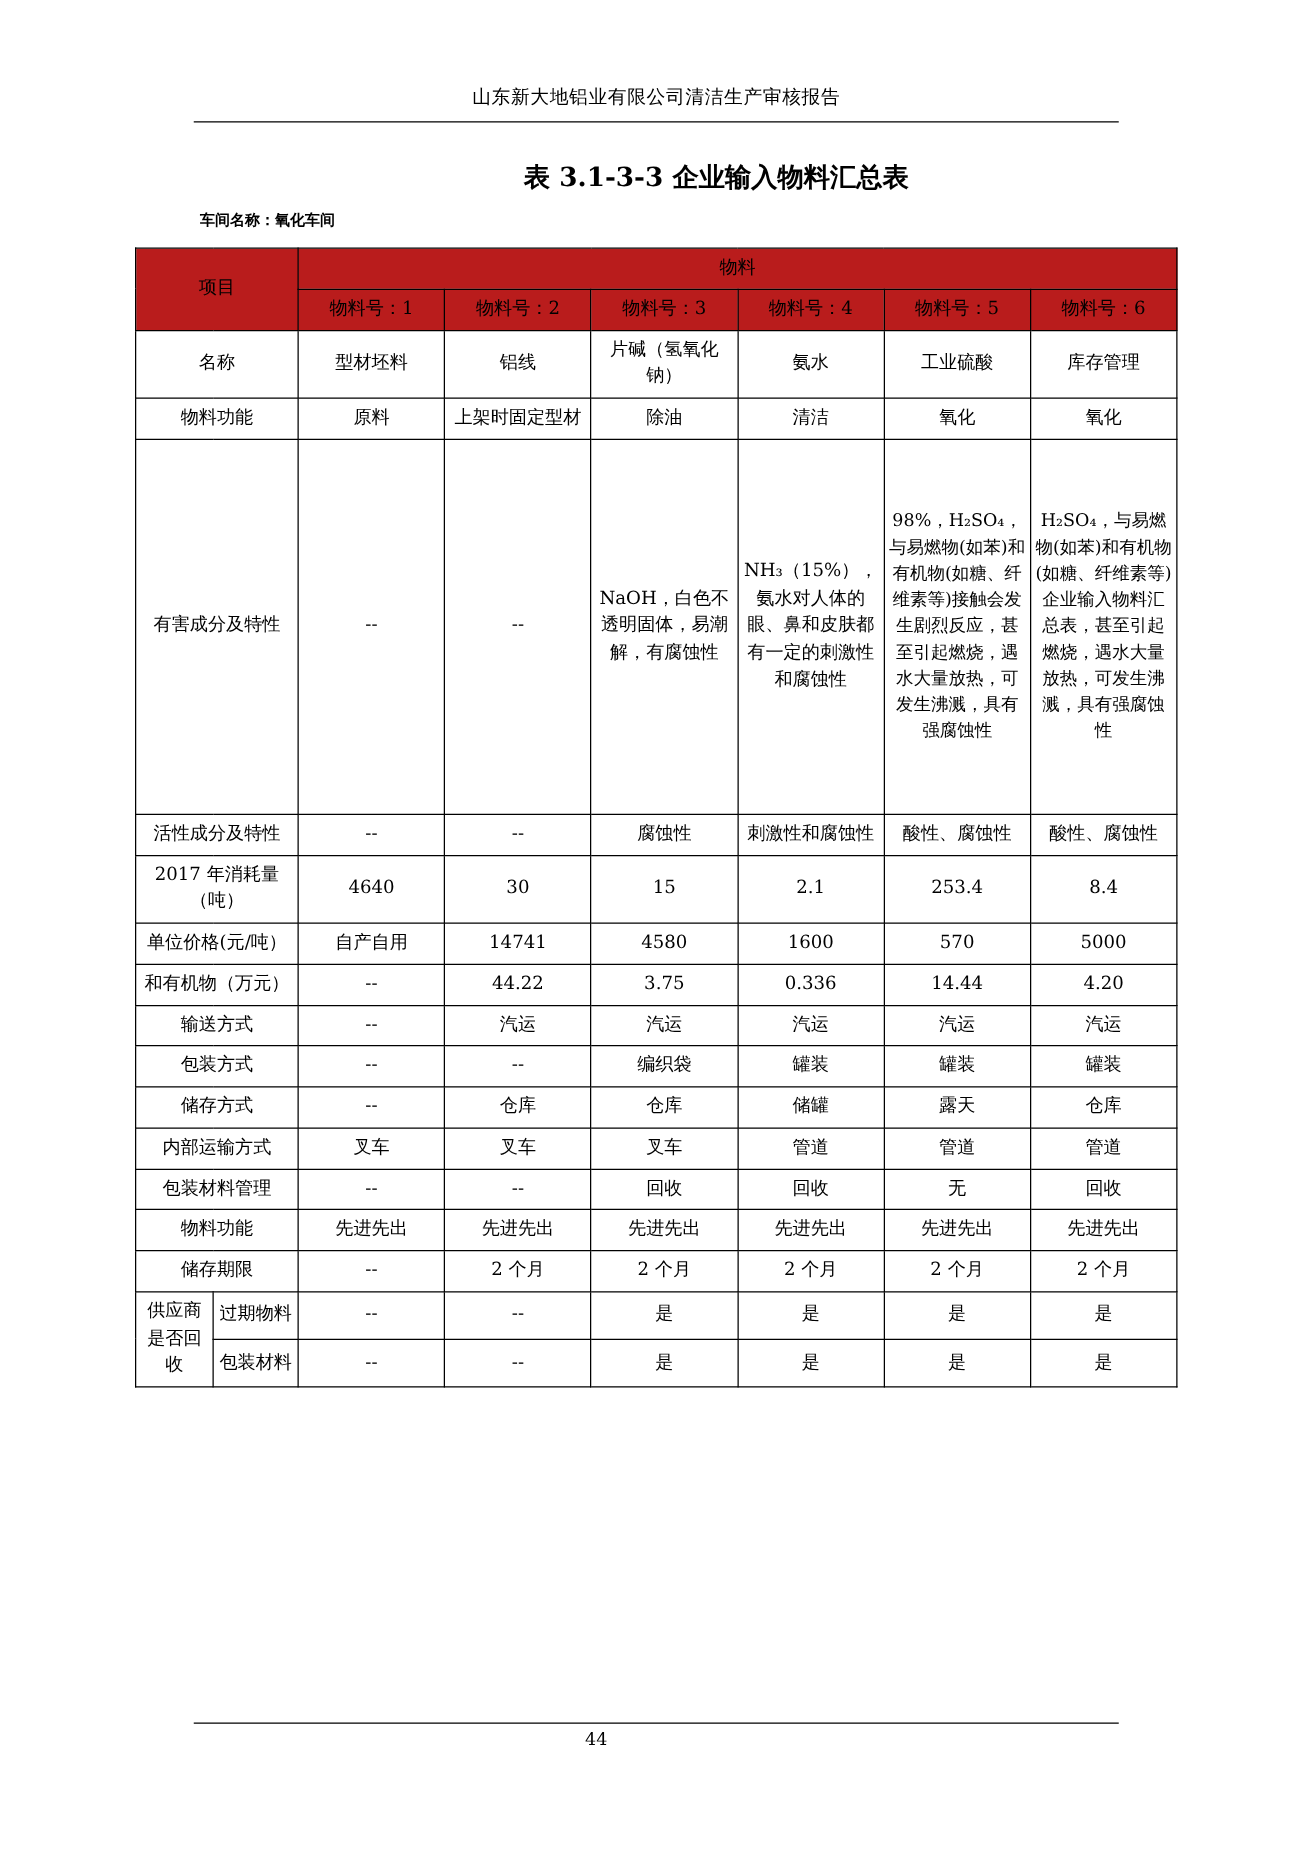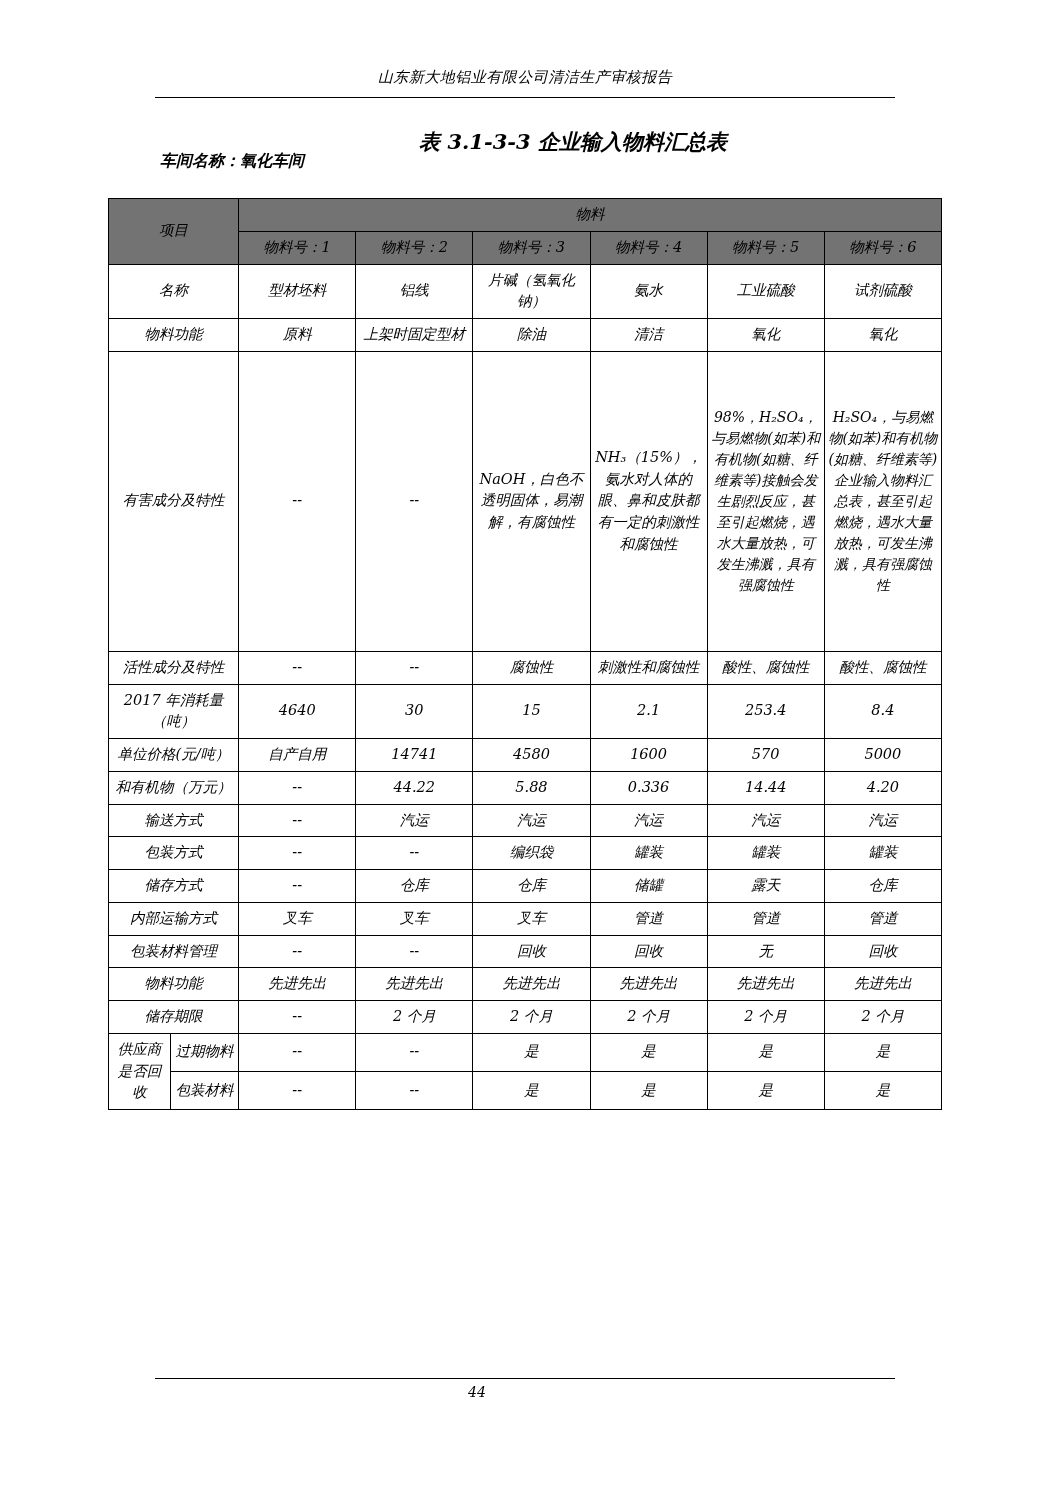--- a/index.html
+++ b/index.html
@@ -8,21 +8,20 @@
     background: #ffffff;
   }
   .page {
     width: 1050px;
     height: 1485px;
     position: relative;
     background: #ffffff;
     font-family: "DejaVu Serif", "Liberation Serif", serif;
     box-sizing: border-box;
     overflow: hidden;
-    font-style: italic;
   }
   .header {
     position: absolute;
     top: 68px;
     left: 155px;
     width: 740px;
     text-align: center;
     font-size: 15px;
     color: #000;
     letter-spacing: 0.5px;
@@ -40,23 +39,23 @@
     left: 0;
     width: 1050px;
     text-align: center;
     font-size: 21px;
     font-weight: bold;
     color: #000;
     margin-left: 48px;
   }
   .subtitle {
     position: absolute;
-    top: 151px;
+    top: 168px;
     left: 160px;
-    font-size: 16px;
+    font-size: 12px;
     font-weight: bold;
     color: #000;
   }
   table.matrix {
     position: absolute;
     top: 198px;
     left: 108px;
     width: 834px;
     border-collapse: collapse;
     table-layout: fixed;
@@ -65,21 +64,21 @@
   }
   table.matrix td, table.matrix th {
     border: 1px solid #000;
     text-align: center;
     vertical-align: middle;
     padding: 5px 3px;
     line-height: 1.5;
     font-weight: normal;
   }
   .hdr {
-    background: #737373;
+    background: #b91c1c;
   }
   .col-mat { width: 117px; }
   .sub-a { width: 62px; }
   .sub-b { width: 68px; }
   .tall { height: 300px; }
   .cell-small { font-size: 14px; margin-left: 23px; }
   .wrap-tight {
     line-height: 1.5;
   }
   .footer-rule {
@@ -135,21 +134,21 @@
         <td class="hdr">物料号：6</td>
       </tr>
 
       <tr>
         <td colspan="2">名称</td>
         <td>型材坯料</td>
         <td>铝线</td>
         <td>片碱（氢氧化钠）</td>
         <td>氨水</td>
         <td>工业硫酸</td>
-        <td>试剂硫酸</td>
+        <td>库存管理</td>
       </tr>
 
       <tr>
         <td colspan="2">物料功能</td>
         <td>原料</td>
         <td>上架时固定型材</td>
         <td>除油</td>
         <td>清洁</td>
         <td>氧化</td>
         <td>氧化</td>
@@ -192,21 +191,21 @@
         <td>4580</td>
         <td>1600</td>
         <td>570</td>
         <td>5000</td>
       </tr>
 
       <tr>
         <td colspan="2">和有机物（万元）</td>
         <td>--</td>
         <td>44.22</td>
-        <td>5.88</td>
+        <td>3.75</td>
         <td>0.336</td>
         <td>14.44</td>
         <td>4.20</td>
       </tr>
 
       <tr>
         <td colspan="2">输送方式</td>
         <td>--</td>
         <td>汽运</td>
         <td>汽运</td>

